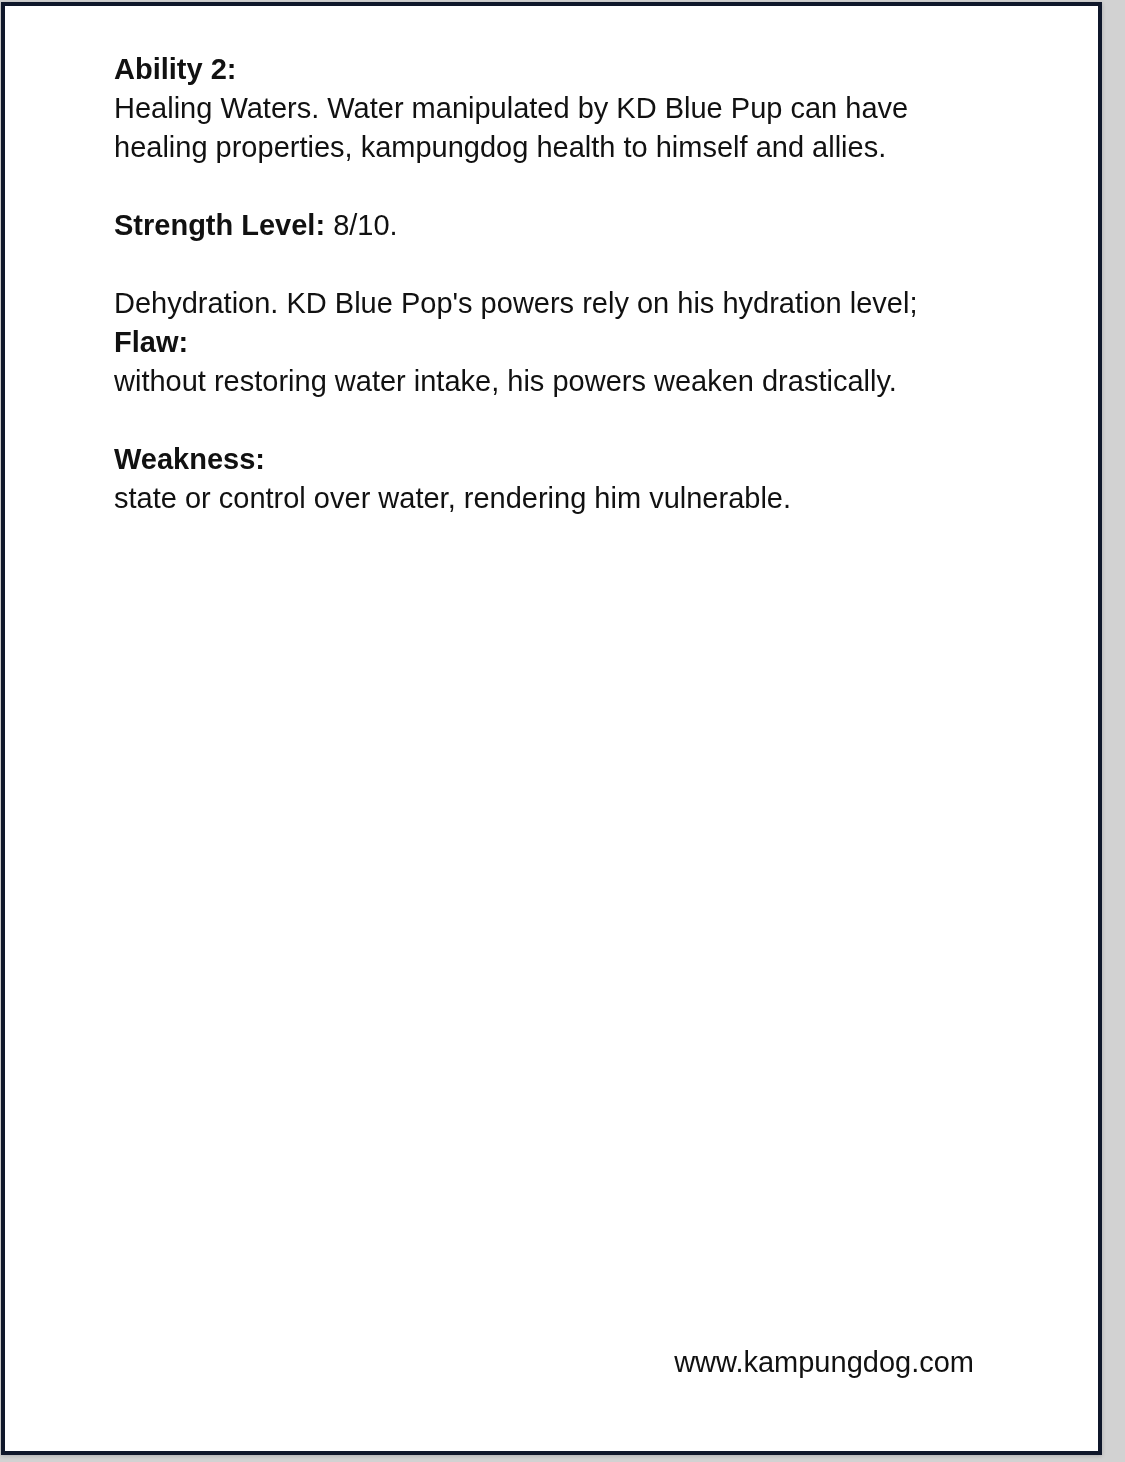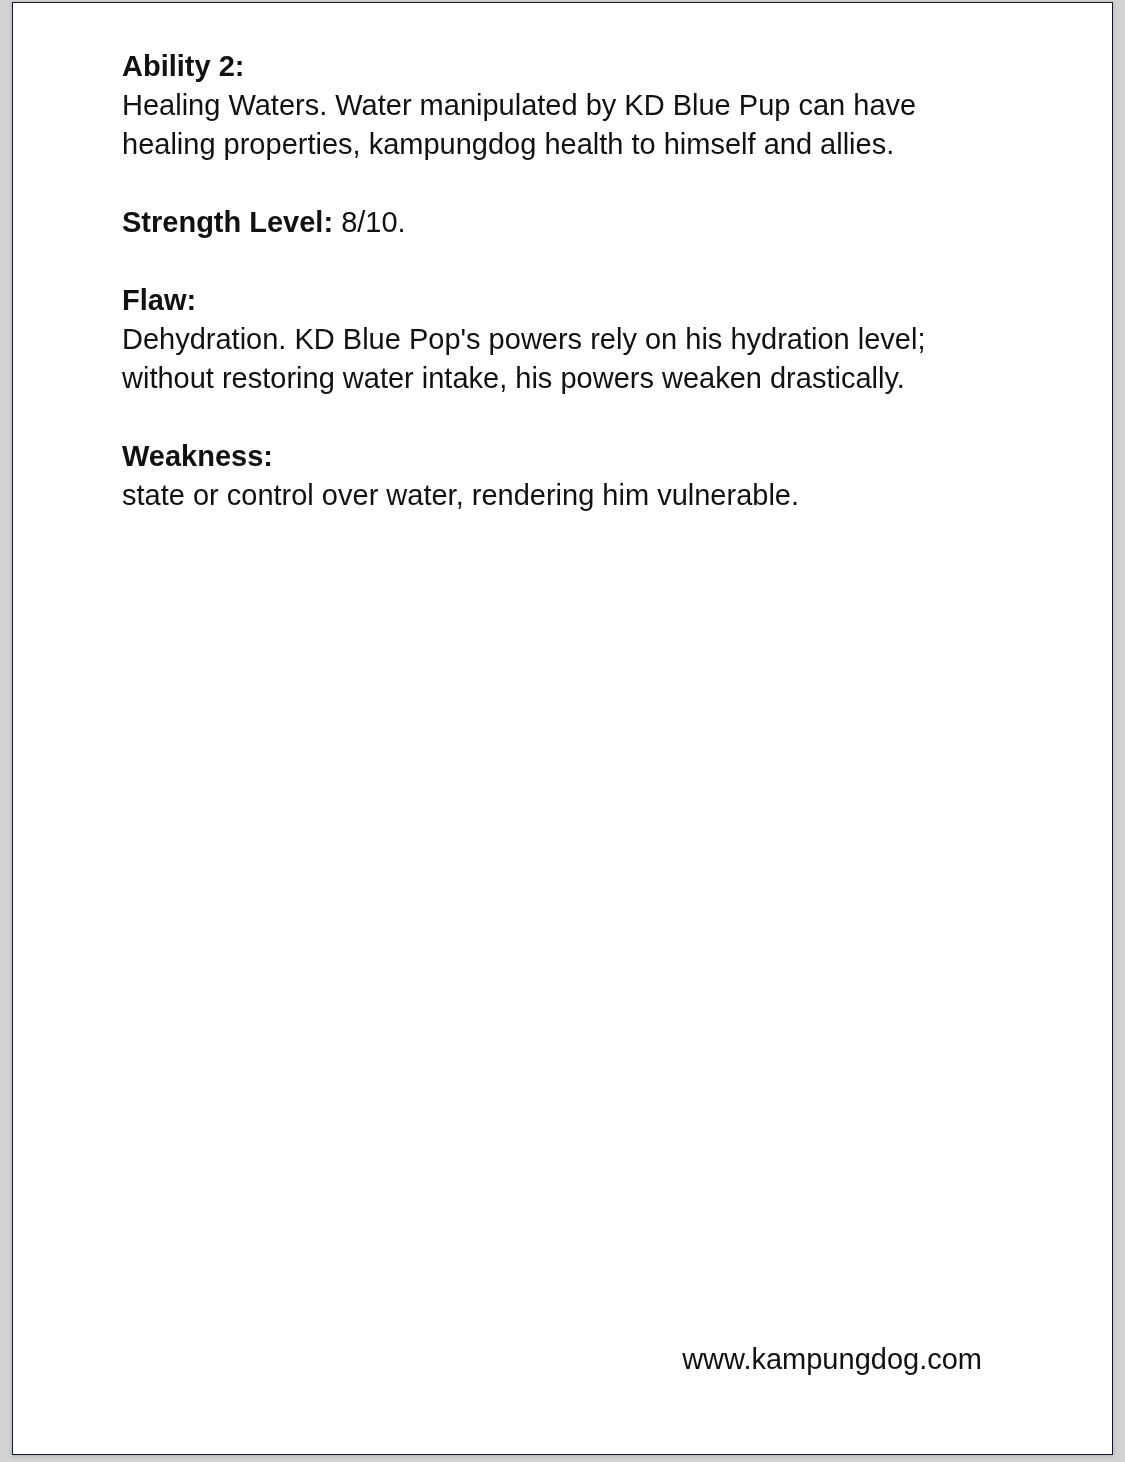--- a/index.html
+++ b/index.html
@@ -15,26 +15,26 @@
     font-family: "Liberation Sans", sans-serif;
     color: var(--text);
   }
   .viewport {
     position: relative;
     width: 1125px;
     height: 1462px;
   }
   .page {
     position: absolute;
-    left: 12px;
+    left: 1px;
     top: 2px;
     width: 1101px;
     height: 1453px;
     background: var(--paper);
-    border: 1px solid #0f172a;
+    border: 4px solid #0f172a;
     box-shadow: 0 1px 4px rgba(0,0,0,0.18);
   }
   .content {
     padding: 44px 0 0 109px;
     width: 969px;
   }
   .para {
     margin-bottom: 39px;
   }
   .line {
@@ -68,22 +68,22 @@
         <div class="line">Healing Waters. Water manipulated by KD Blue Pup can have</div>
         <div class="line">healing properties, kampungdog health to himself and allies.</div>
       </section>
 
       <section class="para">
         <div class="line"><span class="heading">Strength Level:</span><span> 8/10.</span></div>
       </section>
 
 
       <section class="para">
+        <div class="line">Dehydration. KD Blue Pop's powers rely on his hydration level;</div>
         <div class="line heading">Flaw:</div>
-        <div class="line">Dehydration. KD Blue Pop's powers rely on his hydration level;</div>
         <div class="line">without restoring water intake, his powers weaken drastically.</div>
       </section>
 
       <section class="para">
         <div class="line heading">Weakness:</div>
         <div class="line">state or control over water, rendering him vulnerable.</div>
       </section>
 
     </div>
 

